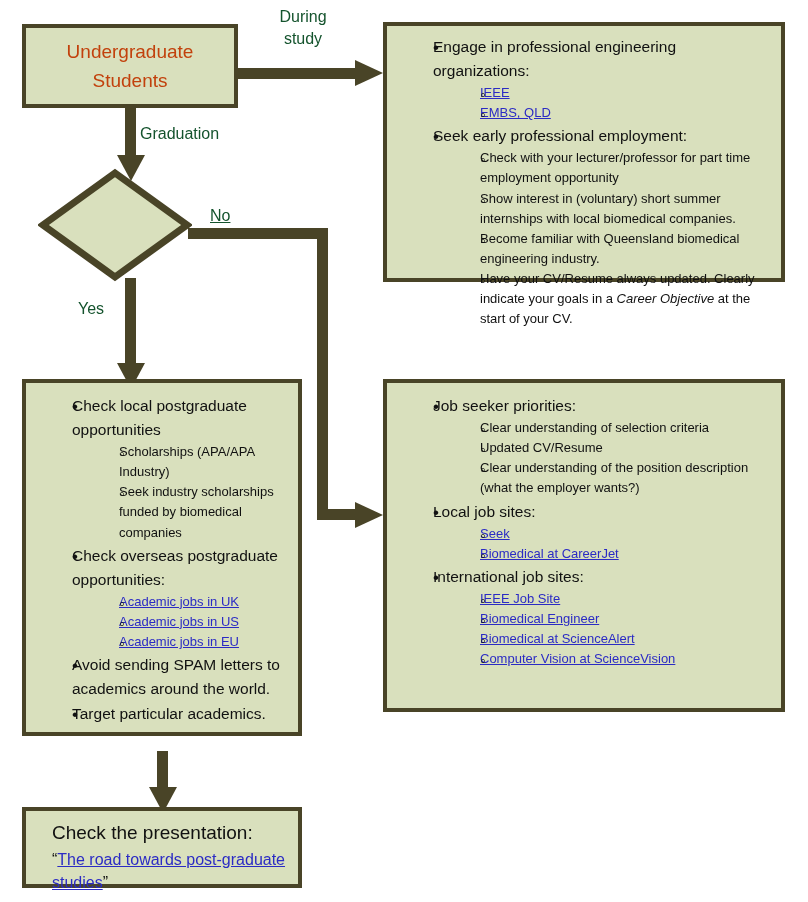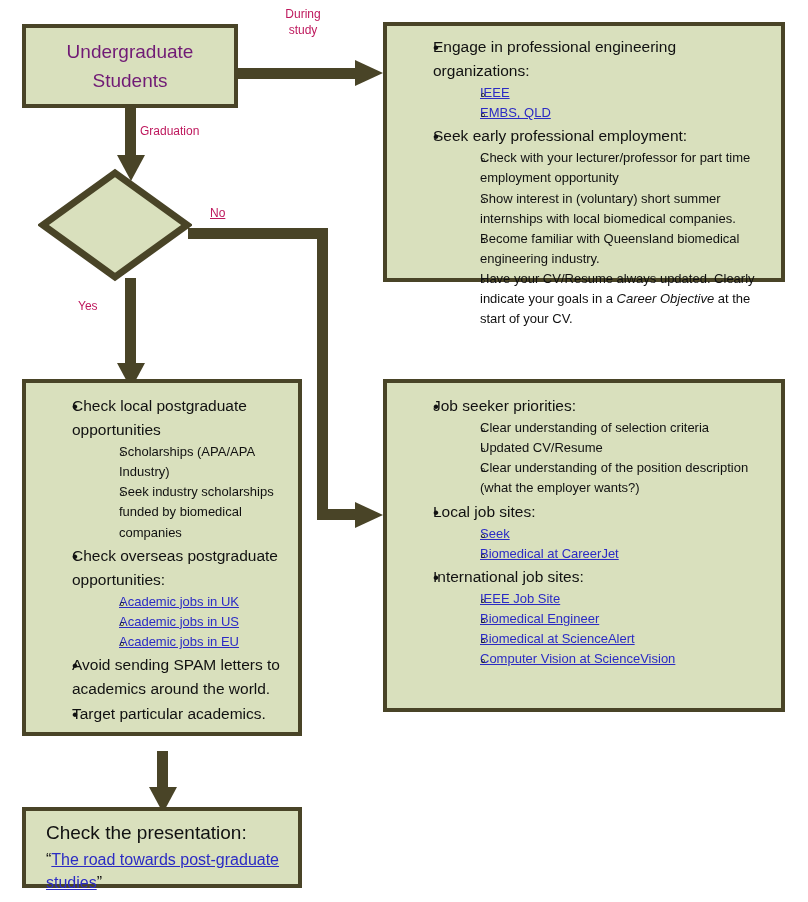--- a/index.html
+++ b/index.html
@@ -25,41 +25,41 @@
   }
   .box-center {
     display: flex;
     flex-direction: column;
     align-items: center;
     justify-content: center;
     text-align: center;
   }
   .node-title {
     font-size: 19px;
-    color: #701a75;
+    color: #c2410c;
     line-height: 1.55;
   }
   .diamond-wrap {
     position: absolute;
   }
   .diamond-wrap svg { display: block; }
   .diamond-label {
     position: absolute;
     left: 0; right: 0;
     top: 50%;
     transform: translateY(-50%);
     text-align: center;
     font-size: 19px;
     color: #111111;
     pointer-events: none;
   }
   .edge-label {
     position: absolute;
-    font-size: 12px;
-    color: #be185d;
+    font-size: 16px;
+    color: #14532d;
     line-height: 1.35;
     text-align: center;
     white-space: pre-line;
   }
   ul.lvl1 {
     margin: 0;
     padding: 0 0 0 20px;
     list-style: none;
   }
   ul.lvl1 > li {
@@ -301,19 +301,19 @@
               <span class="li-text"><a class="lk" href="#">Computer Vision at ScienceVision</a></span>
             </li>
           </ul>
         </li>
 
       </ul>
     </div>
   </div>
 
   <div class="box" style="left:22px; top:807px; width:280px; height:81px;">
-    <div style="padding:9px 10px 6px 20px;">
+    <div style="padding:9px 10px 6px 26px;">
       <div class="final-head">Check the presentation:</div>
       <div class="final-sub"><span>“</span><a class="lk" href="#">The road towards post-graduate studies</a><span>”</span></div>
     </div>
   </div>
 
 </div>
 
 </body></html>

